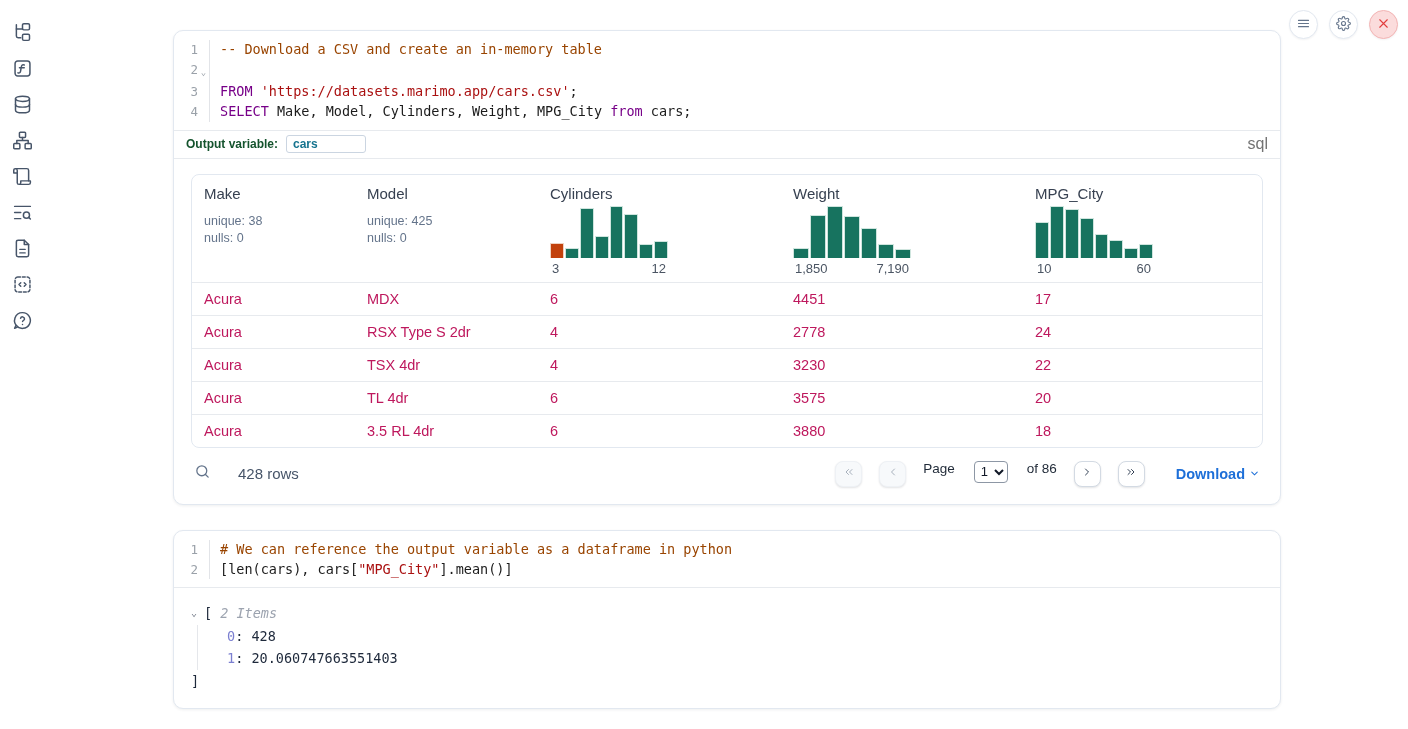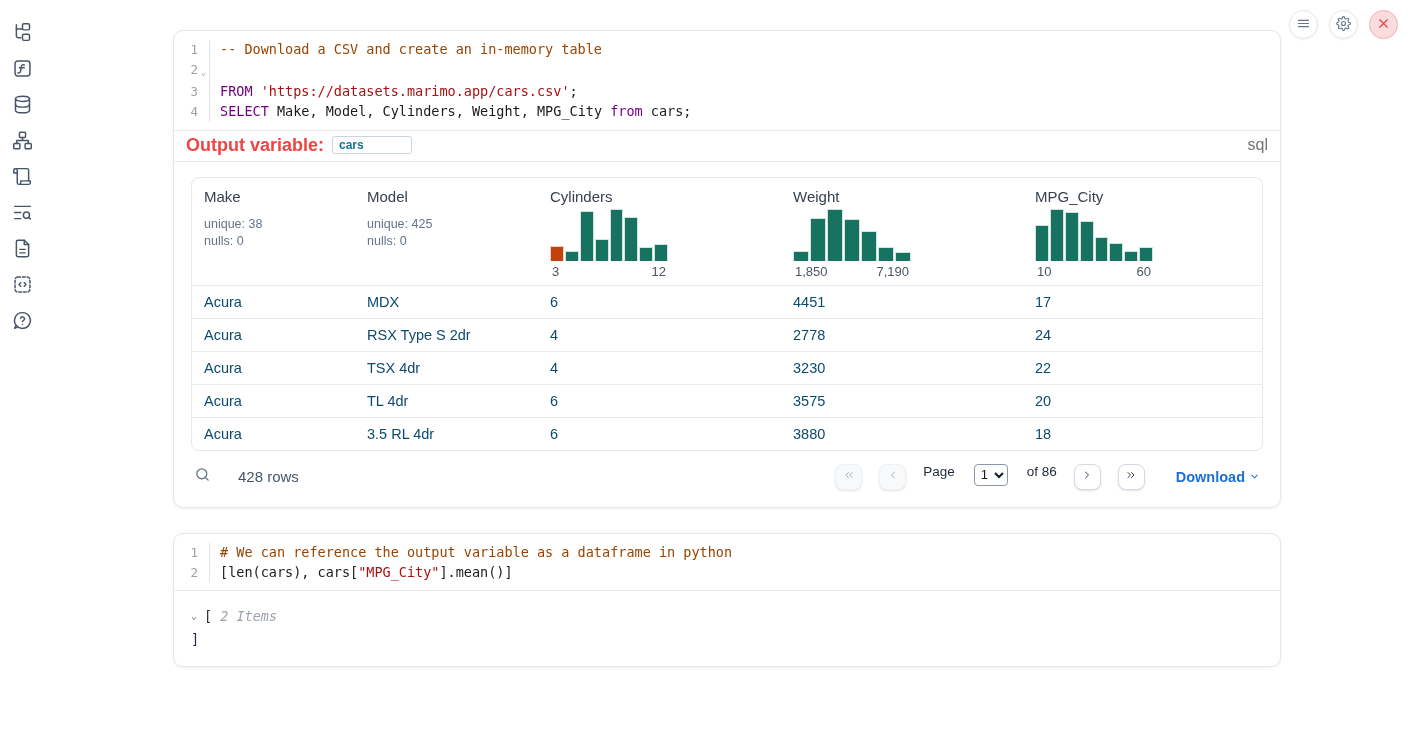--- a/index.html
+++ b/index.html
@@ -37,42 +37,42 @@
   .fold-slot { width:12px; flex:none; text-align:center; color:#9aa1a9; font-size:9px;
     border-right:1px solid #e2e4e8; padding-top:3px; }
   .code-text { padding-left:10px; white-space:pre; color:#1b1b1b; }
   .tok-kw { color:#770088; }
   .tok-str { color:#AA1111; }
   .tok-cm { color:#994400; }
 
   
   .outvar-row { border-top:1px solid #e7eaee; display:flex; align-items:center;
     gap:8px; padding:4px 12px 5px; }
-  .outvar-label { color:#ef4444; font-weight:700; font-size:18px; }
+  .outvar-label { color:#14532d; font-weight:700; font-size:12px; }
   .outvar-input { width:80px; height:18px; border:1px solid #cbd5e1; border-radius:3px;
     color:#16748F; font-weight:700; font-size:12px; padding:0 6px;
     font-family:"Liberation Sans",sans-serif; }
   .lang-badge { margin-left:auto; color:#737373; font-weight:400; font-size:16px; }
 
   
   .output-area { border-top:1px solid #e7eaee; padding:15px 17px 17px; }
 
   
   .data-table { border:1px solid #e2e8f0; border-radius:8px; overflow:hidden; }
   .thead { display:flex; }
   .th { flex:none; padding:10px 12px 6px; cursor:pointer; }
   .th-name { font-size:15px; color:#374151; }
   .th-stats { margin-top:11px; font-size:12.5px; color:#64748b; line-height:17px; }
   .hist { margin-top:4px; width:118px; }
   .hist-bars { display:flex; align-items:flex-end; gap:1px; height:52px; }
   .hist-bar { flex:1; background:#17735F; border:1px solid #cfe5de; border-bottom:none; }
   .hist-labels { display:flex; justify-content:space-between; font-size:13px;
     color:#4b5563; margin-top:3px; padding:0 2px; }
   .tr { display:flex; border-top:1px solid #e7eaee; height:33px; align-items:center;
-    font-size:14.5px; color:#0c4a6e; cursor:pointer; }
+    font-size:14.5px; color:#be185d; cursor:pointer; }
   .td { flex:none; padding:0 12px; white-space:nowrap; overflow:hidden; }
 
   
   .table-footer { display:flex; align-items:center; margin-top:13px; padding:0 3px; }
   .search-icon svg { width:17px; height:17px; stroke:#64748b; fill:none; stroke-width:1.8; stroke-linecap:round; }
   .rowcount { margin-left:27px; font-size:15px; color:#475569; }
   .pager { margin-left:auto; display:flex; gap:17px; }
   .page-btn { width:27px; height:26px; border-radius:8px; display:flex; align-items:center;
     justify-content:center; font-size:12px; box-shadow:0 1px 2px rgba(15,23,42,.12); cursor:pointer; }
   .page-btn svg { width:12px; height:12px; fill:none; stroke-width:2; stroke-linecap:round; stroke-linejoin:round; }
@@ -385,17 +385,21 @@
           <span class="code-text"><span>[len(cars), cars[</span><span class="tok-str">"MPG_City"</span><span>].mean()]</span></span>
         </div>
       </div>
 
     <div class="tree-area">
       <div class="tree-head">
         <span class="tree-chevron">⌄</span>
         <span>[</span>
         <span class="tree-items-label">2 Items</span>
       </div>
+      <div class="tree-body" id="tree-body">
+          <div class="tree-entry"><span class="tree-key">0</span><span>: </span><span>428</span></div>
+          <div class="tree-entry"><span class="tree-key">1</span><span>: </span><span>20.060747663551403</span></div>
+        </div>
       <div class="tree-close">]</div>
     </div>
   </section>
 
 </main>
 
 </body></html>

